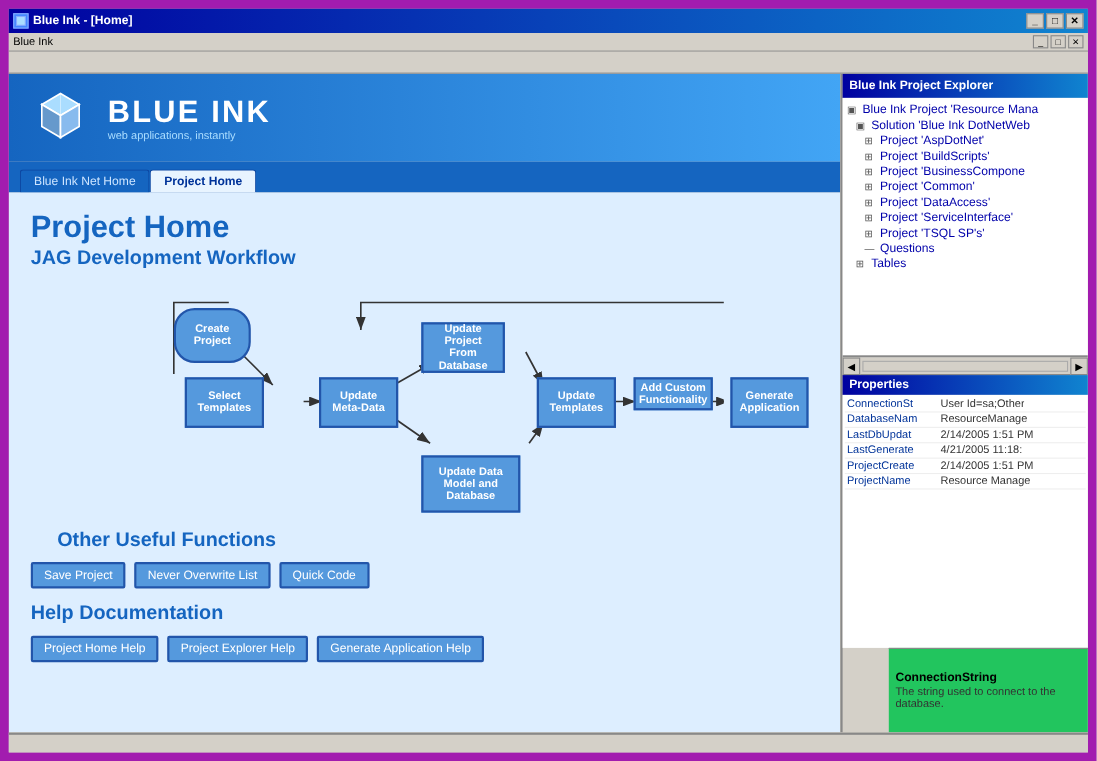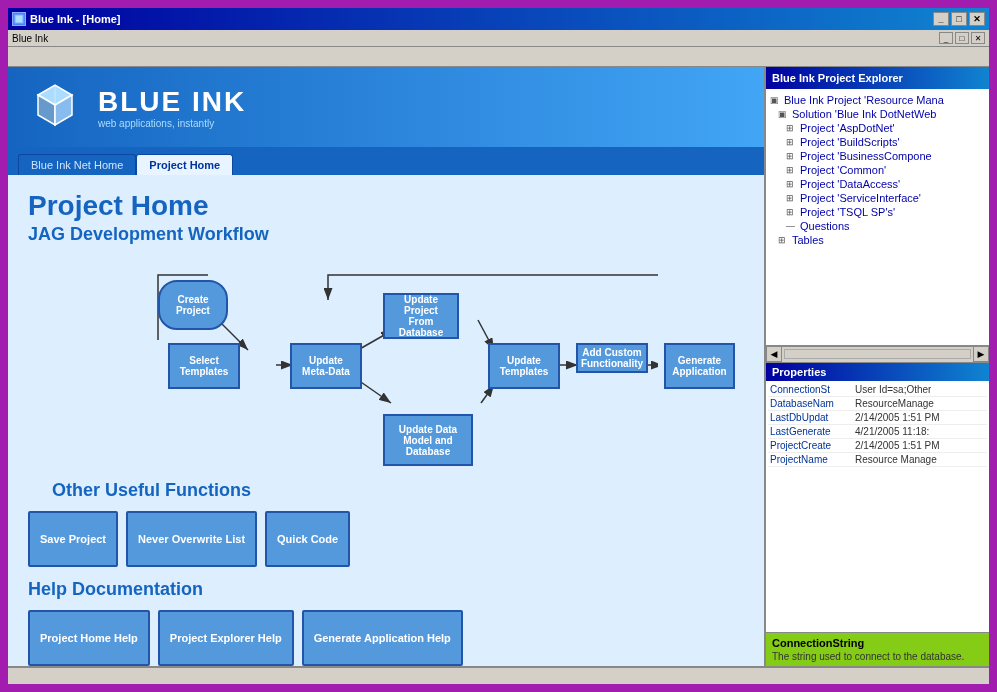--- a/index.html
+++ b/index.html
@@ -47,21 +47,21 @@
     .workflow-canvas { position: relative; width: 620px; height: 200px; }
 
     
     .wf-box { position: absolute; background: #5599dd; border: 2px solid #2255aa; color: white; font-size: 10px; font-weight: bold; text-align: center; padding: 4px; display: flex; align-items: center; justify-content: center; cursor: pointer; }
 
     
     .wf-svg { position: absolute; top: 0; left: 0; width: 100%; height: 100%; pointer-events: none; }
 
     
     .btn-row { display: flex; gap: 8px; flex-wrap: wrap; margin: 8px 0; }
-    .btn { background: #5599dd; color: white; border: 2px solid #2255aa; padding: 20px 10px; font-size: 11px; cursor: pointer; font-weight: bold; border-radius: 2px; }
+    .btn { background: #5599dd; color: white; border: 2px solid #2255aa; padding: 4px 10px; font-size: 11px; cursor: pointer; font-weight: normal; border-radius: 2px; }
 
     
     .right-panel { width: 225px; background: #d4d0c8; border-left: 2px solid #888; display: flex; flex-direction: column; }
 
     .right-panel-title { background: linear-gradient(to right, #0000a0, #1084d0); color: white; font-size: 11px; font-weight: bold; padding: 3px 6px; height: 22px; display: flex; align-items: center; }
 
     .tree-area { flex: 1; background: white; overflow-y: auto; padding: 4px; border-bottom: 2px solid #888; min-height: 200px; max-height: 320px; }
     .tree-item { font-size: 11px; padding: 1px 0; display: flex; align-items: center; cursor: pointer; white-space: nowrap; overflow: hidden; }
     .tree-expand { width: 14px; font-size: 9px; color: #555; flex-shrink: 0; }
     .tree-label { color: #0000aa; font-size: 11px; }
@@ -73,21 +73,21 @@
     .scroll-btn { width: 16px; height: 16px; background: #d4d0c8; border: 1px solid #888; display: flex; align-items: center; justify-content: center; font-size: 9px; cursor: pointer; }
 
     
     .props-title { background: linear-gradient(to right, #0000a0, #1084d0); color: white; font-size: 11px; font-weight: bold; padding: 3px 6px; }
     .props-area { background: white; overflow-y: auto; flex: 1; padding: 2px; }
     .prop-row { display: flex; font-size: 10px; padding: 1px 2px; border-bottom: 1px solid #eee; }
     .prop-key { color: #003399; width: 85px; flex-shrink: 0; font-size: 10px; }
     .prop-val { color: #333; font-size: 10px; overflow: hidden; text-overflow: ellipsis; white-space: nowrap; }
 
     
-    .cs-panel { background: #84cc16; border-top: 1px solid #888; padding: 4px 6px; }
+    .cs-panel { background: #22c55e; border-top: 1px solid #888; padding: 20px 6px; margin-left: 42px; }
     .cs-title { font-weight: bold; font-size: 11px; color: #000; margin-bottom: 2px; }
     .cs-desc { font-size: 10px; color: #333; }
 
     
     .status-bar { background: #d4d0c8; border-top: 2px solid #888; height: 18px; display: flex; align-items: center; padding: 0 6px; font-size: 10px; color: #333; }
   </style>
 </head>
 <body>
 
 <div class="window-chrome">

